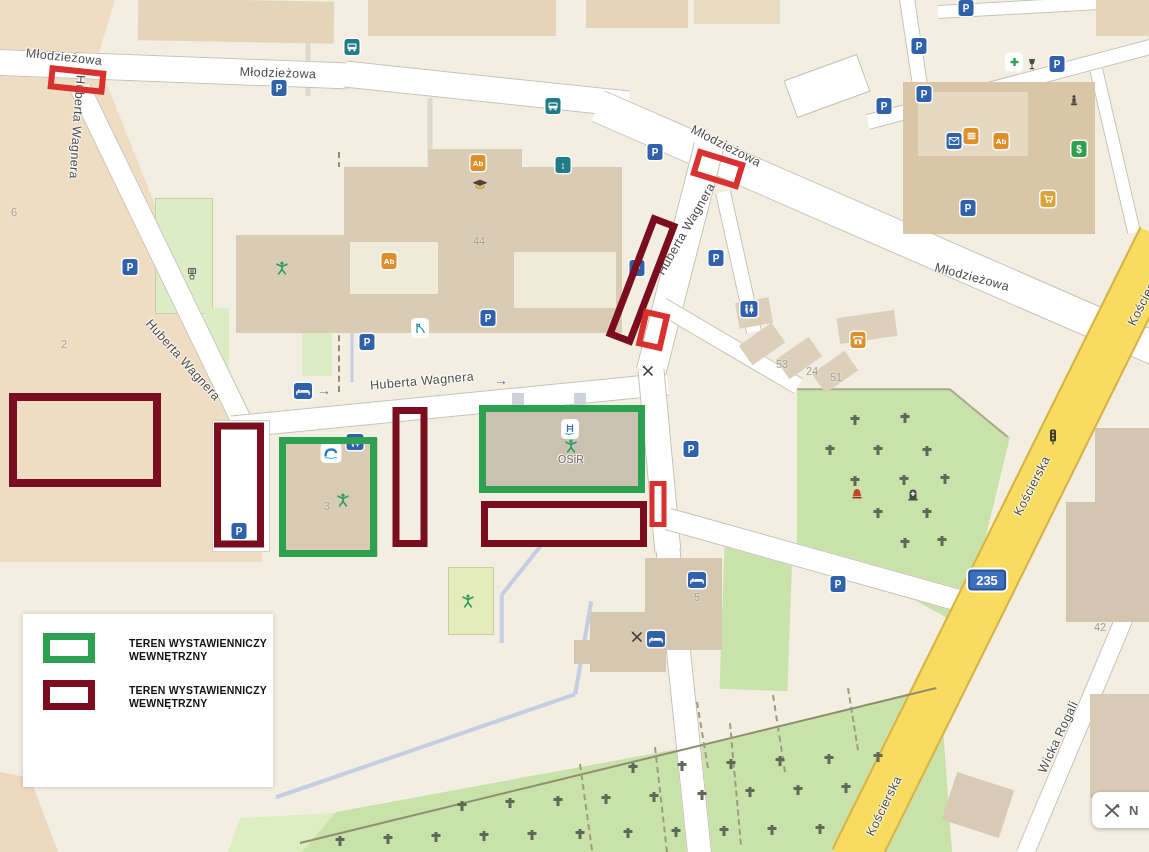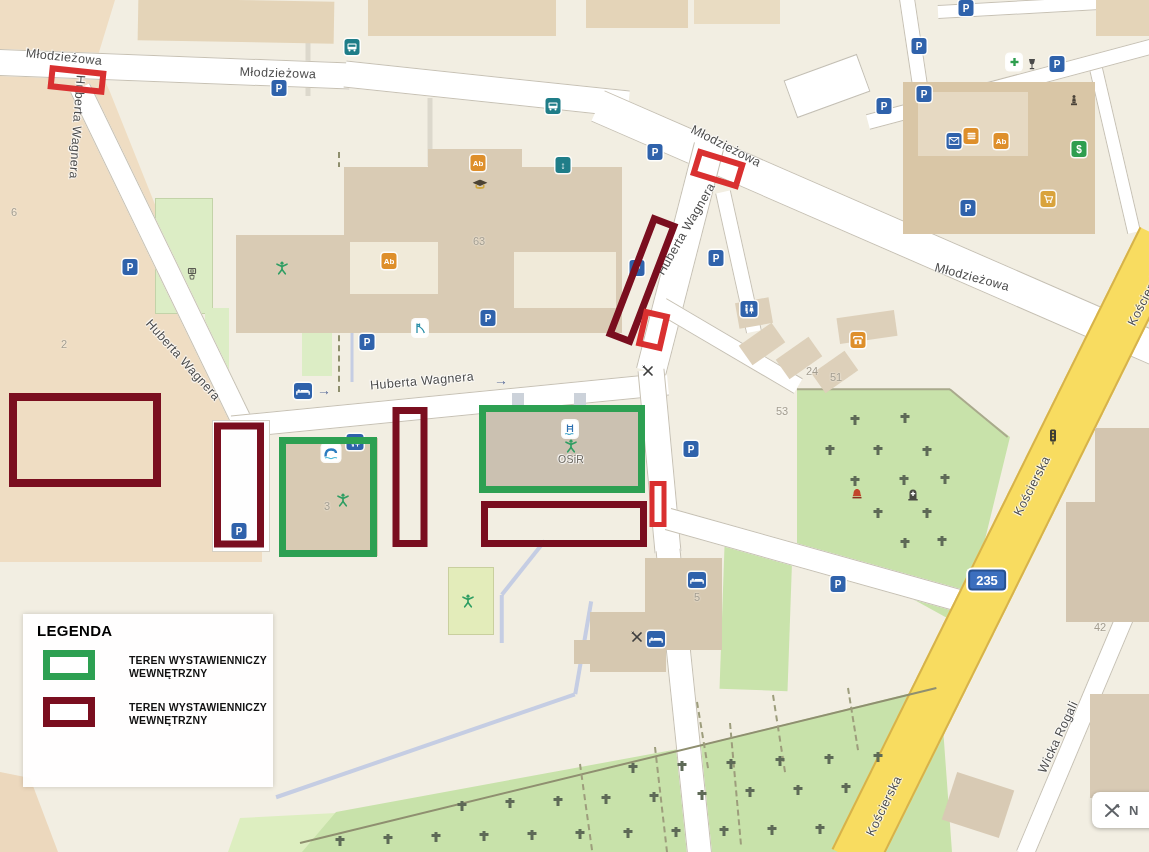--- a/index.html
+++ b/index.html
@@ -498,43 +498,42 @@
     <div class="slabel" style="left: 972px; top: 277px; transform: translate(-50%, -50%) rotate(15deg);">Młodzieżowa</div>
     <div class="slabel" style="left: 77px; top: 127px; transform: translate(-50%, -50%) rotate(94deg);">Huberta Wagnera</div>
     <div class="slabel" style="left: 183px; top: 360px; transform: translate(-50%, -50%) rotate(48deg);">Huberta Wagnera</div>
     <div class="slabel" style="left: 422px; top: 381px; transform: translate(-50%, -50%) rotate(-5deg);">Huberta Wagnera</div>
     <div class="slabel" style="left: 686px; top: 229px; transform: translate(-50%, -50%) rotate(-60deg);">Huberta Wagnera</div>
     <div class="slabel" style="left: 1032px; top: 486px; transform: translate(-50%, -50%) rotate(-63deg);">Kościerska</div>
     <div class="slabel" style="left: 884px; top: 806px; transform: translate(-50%, -50%) rotate(-64deg);">Kościerska</div>
     <div class="slabel" style="left: 1146px; top: 296px; transform: translate(-50%, -50%) rotate(-63deg);">Kościerska</div>
     <div class="slabel" style="left: 1058px; top: 737px; transform: translate(-50%, -50%) rotate(-65deg);">Wicka Rogali</div>
     <div class="slabel small" style="left: 571px; top: 459px; transform: translate(-50%, -50%) rotate(0deg);">OSiR</div>
-    <div class="bnum" style="left: 479px; top: 241px;">63</div>
+    <div class="bnum" style="left: 479px; top: 241px;">44</div>
     <div class="bnum" style="left: 327px; top: 506px;">3</div>
     <div class="bnum" style="left: 697px; top: 597px;">5</div>
-    <div class="bnum" style="left: 782px; top: 364px; margin-top: 47px;">53</div>
+    <div class="bnum" style="left: 782px; top: 364px;">53</div>
     <div class="bnum" style="left: 812px; top: 371px;">24</div>
     <div class="bnum" style="left: 836px; top: 377px;">51</div>
     <div class="bnum" style="left: 1100px; top: 600px; margin-top: 27px;">42</div>
     <div class="bnum" style="left: 64px; top: 344px;">2</div>
     <div class="bnum" style="left: 14px; top: 212px;">6</div>
     <div class="badge" style="left: 987px; top: 580px;">235</div>
     <div class="ovl" style="left: 77px; top: 80px; width: 57px; height: 24px; border: 6px solid rgb(217, 48, 48); box-sizing: border-box; transform: translate(-50%, -50%) rotate(6deg); z-index: 50;"></div>
     <div class="ovl" style="left: 718px; top: 169px; width: 50px; height: 28px; border: 6px solid rgb(217, 48, 48); box-sizing: border-box; transform: translate(-50%, -50%) rotate(17deg); z-index: 50;"></div>
     <div class="ovl" style="left: 642px; top: 280px; width: 28px; height: 130px; border: 7px solid rgb(122, 14, 31); box-sizing: border-box; transform: translate(-50%, -50%) rotate(21deg); z-index: 50;"></div>
     <div class="ovl" style="left: 653px; top: 330px; width: 27px; height: 38px; border: 6px solid rgb(217, 48, 48); box-sizing: border-box; transform: translate(-50%, -50%) rotate(13deg); z-index: 50;"></div>
     <div class="ovl" style="left: 85px; top: 440px; width: 152px; height: 94px; border: 8px solid rgb(122, 14, 31); box-sizing: border-box; transform: translate(-50%, -50%) rotate(0deg); z-index: 50;"></div>
     <div class="ovl" style="left: 239px; top: 485px; width: 50px; height: 125px; border: 7px solid rgb(122, 14, 31); box-sizing: border-box; transform: translate(-50%, -50%) rotate(0deg); z-index: 50;"></div>
     <div class="ovl" style="left: 328px; top: 497px; width: 98px; height: 120px; border: 7px solid rgb(45, 160, 82); box-sizing: border-box; transform: translate(-50%, -50%) rotate(0deg); z-index: 50;"></div>
     <div class="ovl" style="left: 410px; top: 477px; width: 35px; height: 140px; border: 7px solid rgb(122, 14, 31); box-sizing: border-box; transform: translate(-50%, -50%) rotate(0deg); z-index: 50;"></div>
     <div class="ovl" style="left: 562px; top: 449px; width: 166px; height: 88px; border: 7px solid rgb(45, 160, 82); box-sizing: border-box; transform: translate(-50%, -50%) rotate(0deg); z-index: 50;"></div>
     <div class="ovl" style="left: 564px; top: 524px; width: 166px; height: 46px; border: 7px solid rgb(122, 14, 31); box-sizing: border-box; transform: translate(-50%, -50%) rotate(0deg); z-index: 50;"></div>
     <div class="ovl" style="left: 658px; top: 504px; width: 17px; height: 46px; border: 5px solid rgb(217, 48, 48); box-sizing: border-box; transform: translate(-50%, -50%) rotate(0deg); z-index: 50;"></div>
     <div class="legend">
-    <div class="legend-title">LEGENDA</div>
     <div class="lrow lrow1">
       <span class="sw" style="border-color: rgb(45, 160, 82);"></span>
       <span class="ltxt">
         <span>TEREN WYSTAWIENNICZY</span><br>
         <span>WEWNĘTRZNY</span>
       </span>
     </div>
     <div class="lrow lrow2">
       <span class="sw" style="border-color: rgb(122, 14, 31);"></span>
       <span class="ltxt">

